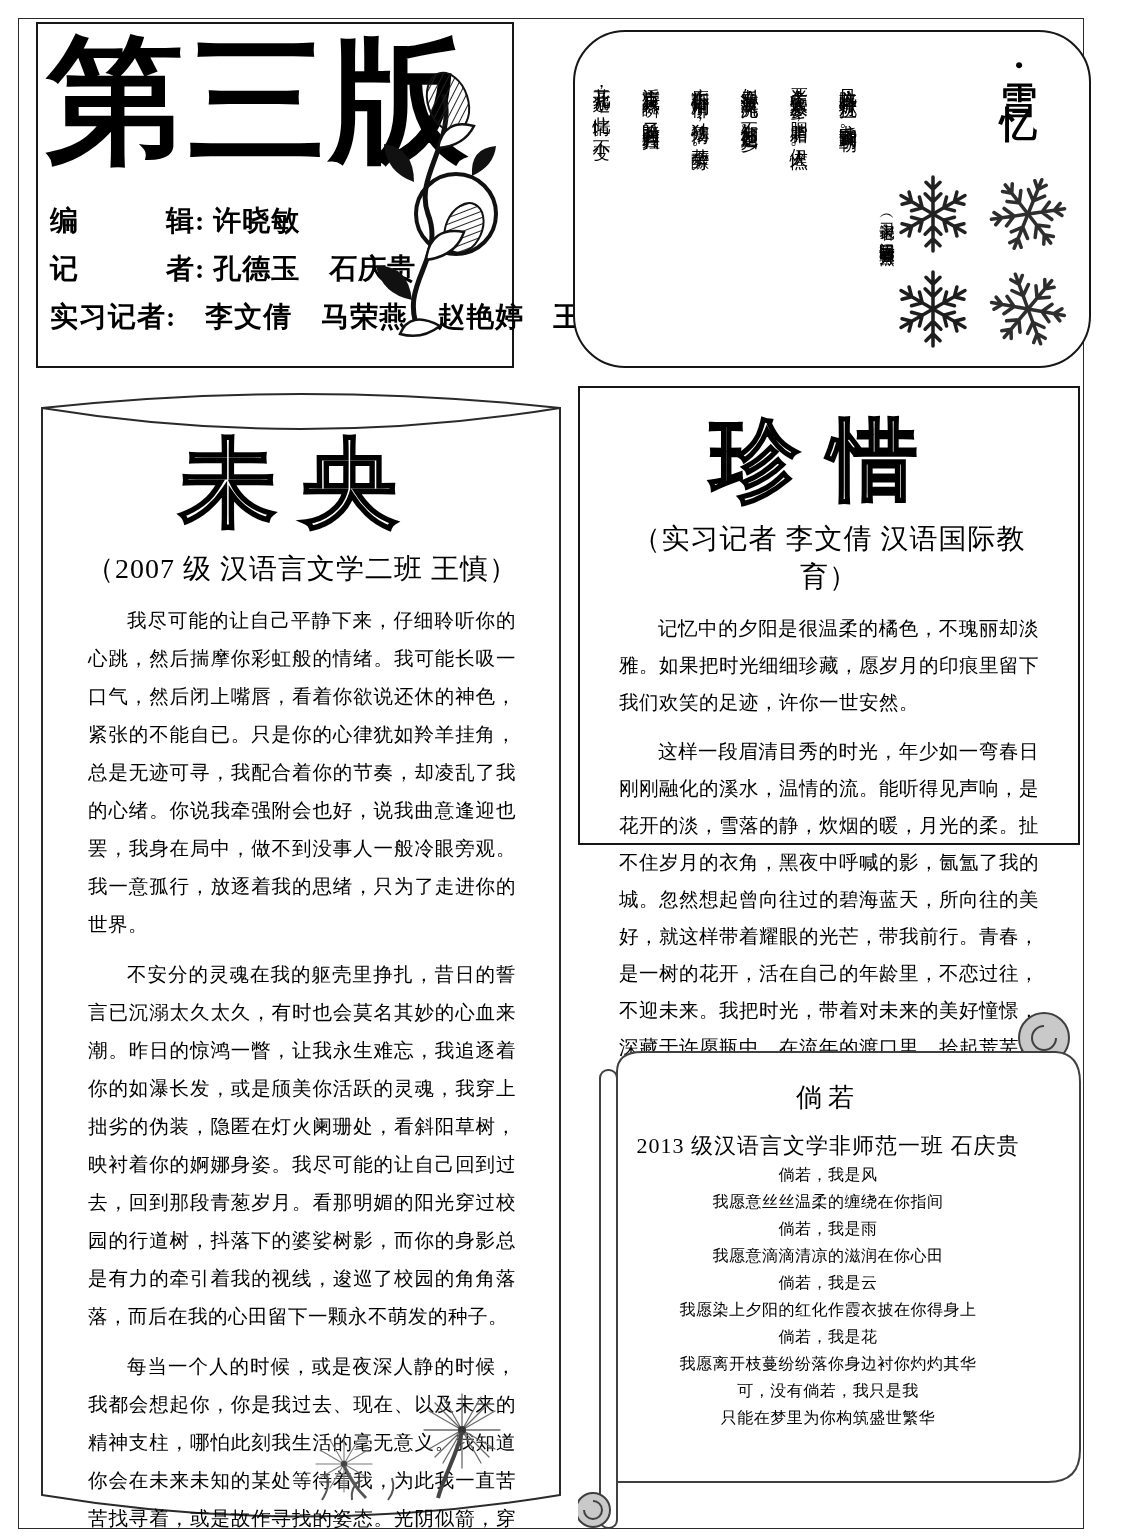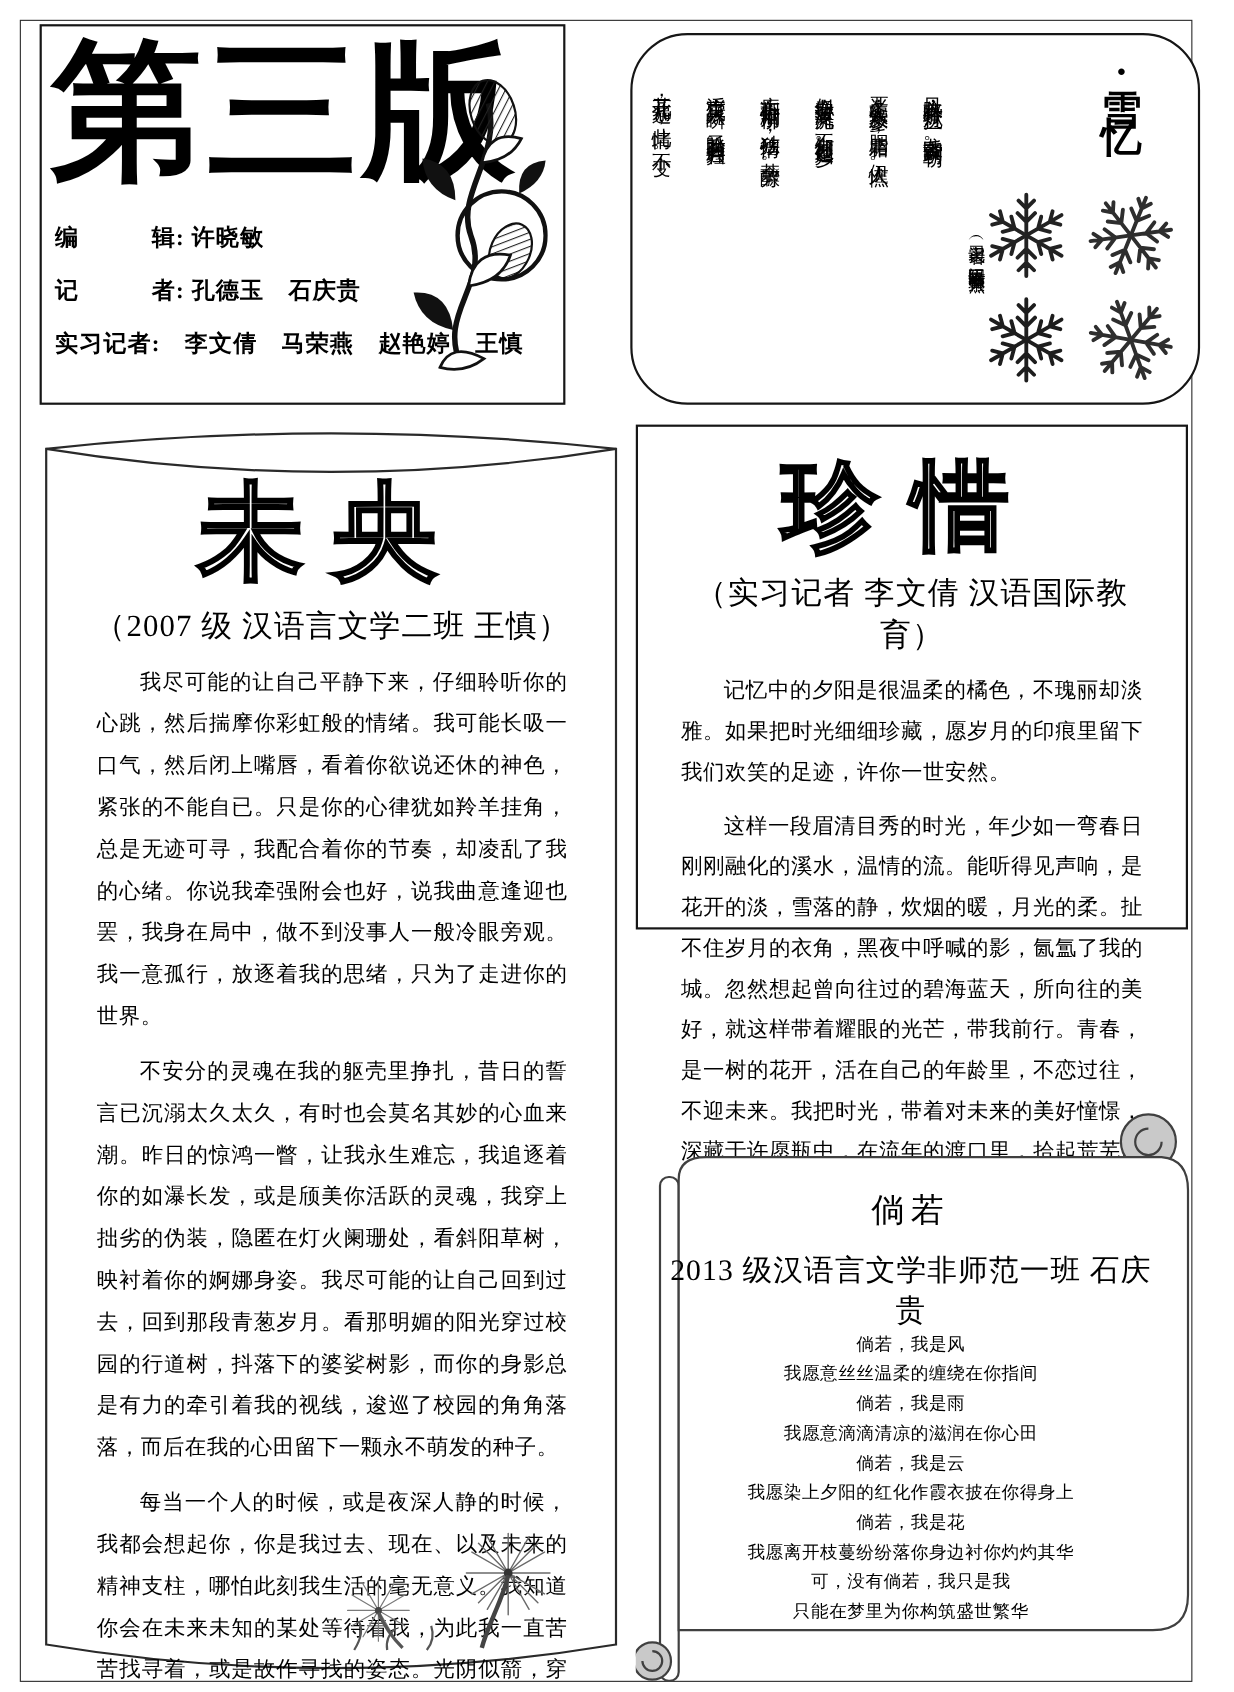--- a/index.html
+++ b/index.html
@@ -8,21 +8,21 @@
     font-family:"Liberation Serif","DejaVu Serif",serif;overflow:hidden;
   }
   .page-border{position:absolute;left:18px;top:18px;width:1066px;height:1511px;
     border:1.5px solid #2a2a2a;box-sizing:border-box;}
 
   
   .masthead{position:absolute;left:36px;top:22px;width:478px;height:346px;
     border:2px solid #161616;box-sizing:border-box;background:#fff;}
   .masthead-title{position:absolute;left:8px;top:2px;font-size:138px;line-height:1.1;
     font-weight:900;letter-spacing:4px;white-space:nowrap;}
-  .credit{position:absolute;left:12px;font-size:21px;font-weight:bold;
+  .credit{position:absolute;left:12px;font-size:28px;font-weight:bold;
     letter-spacing:1px;white-space:nowrap;}
   .credit.c1{top:178px;} .credit.c2{top:226px;} .credit.c3{top:274px;}
   .flower-wrap{position:absolute;right:14px;top:40px;width:130px;height:276px;}
 
   
   .snow-box{position:absolute;left:573px;top:30px;width:518px;height:338px;
     border:2px solid #161616;border-radius:52px;box-sizing:border-box;background:#fff;}
   .snow-title{position:absolute;right:46px;top:22px;writing-mode:vertical-rl;
     font-size:37px;font-weight:bold;letter-spacing:5px;}
   .snowflakes{position:absolute;right:14px;top:138px;width:186px;height:186px;
@@ -47,22 +47,22 @@
   
   .zhenxi{position:absolute;left:578px;top:386px;width:502px;height:459px;
     border:2px solid #161616;box-sizing:border-box;background:#fff;}
   .zx-content{position:absolute;left:27px;right:27px;top:18px;}
   .zhenxi .bodytext p{line-height:37px;}
 
   
   .scroll-wrap{position:absolute;left:578px;top:1008px;width:516px;height:524px;}
   .scroll-wrap svg{position:absolute;left:0;top:0;}
   .scroll-content{position:absolute;left:20px;top:72px;width:460px;text-align:center;}
-  .sc-title{font-size:30px;letter-spacing:6px;}
-  .sc-author{font-size:27px;margin-top:16px;letter-spacing:1px;}
+  .sc-title{font-size:26px;letter-spacing:6px;}
+  .sc-author{font-size:22px;margin-top:16px;letter-spacing:1px;}
   .sc-lines{font-size:16px;line-height:27px;letter-spacing:.5px;}
 </style>
 </head>
 <body>
 
 <div class="page-border"></div>
 
 <div class="masthead">
   <div class="masthead-title">第三版</div>
   <div class="credit c1">编　　　辑: 许晓敏</div>

